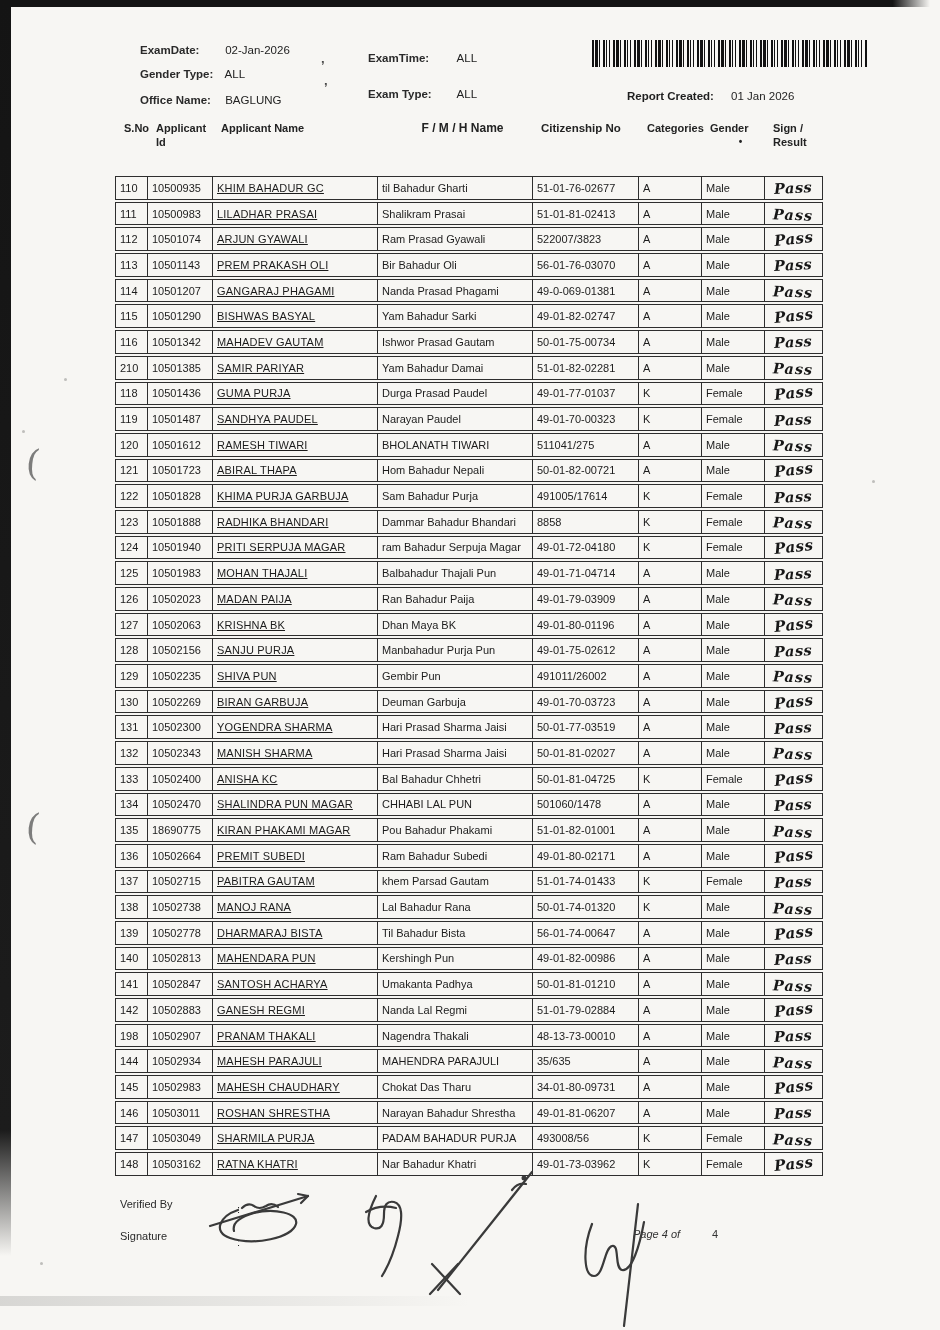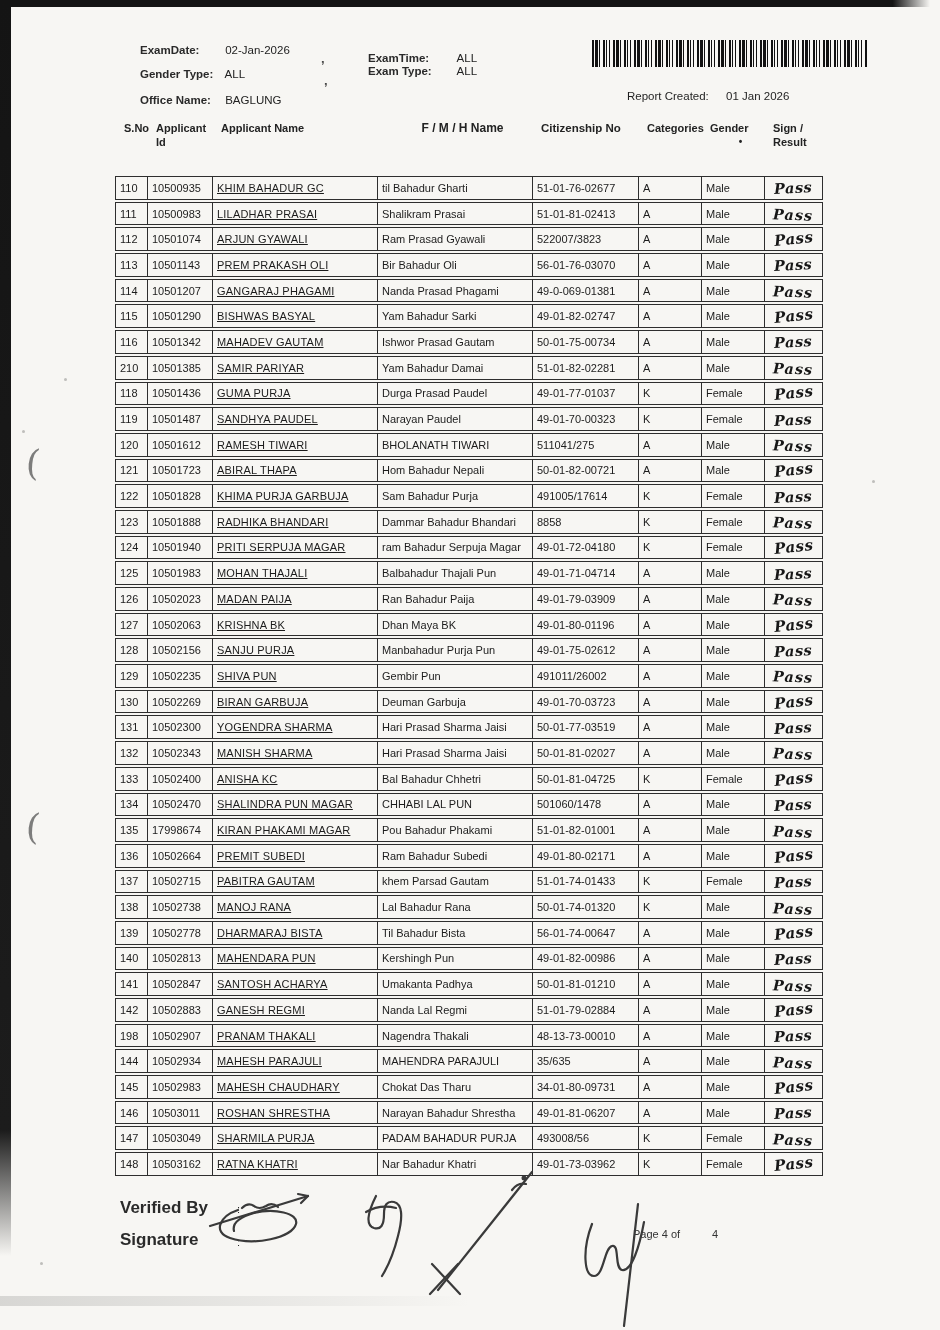--- a/index.html
+++ b/index.html
@@ -30,21 +30,21 @@
 
   .barcode{position:absolute;left:592px;top:40px;width:276px;height:27px;
     background:repeating-linear-gradient(90deg,
       #111 0 2px, transparent 2px 3px,
       #111 3px 6px, transparent 6px 7px,
       #111 7px 8px, transparent 8px 11px,
       #111 11px 13px, transparent 13px 14px,
       #111 14px 15px, transparent 15px 17px,
       #111 17px 18px, transparent 18px 21px);}
   .report-created{position:absolute;left:592px;top:90px;font-size:11.5px;white-space:nowrap;}
-  .report-created .lbl{font-weight:normal;padding-left:35px;}
+  .report-created .lbl{font-weight:bold;padding-left:35px;}
   .report-created .val{font-weight:normal;margin-left:14px;}
 
   
   .thead-grid{position:absolute;left:123px;top:121px;width:708px;
     display:grid;grid-template-columns:32px 65px 165px 155px 106px 63px 63px 59px;
     font-weight:bold;font-size:11px;color:#232323;line-height:1.3;}
   .thead-grid .hc{padding:0 1px;}
   .thead-grid .hc .sub{display:block;}
   .hc-fmh{text-align:center;font-size:12px;}
   .hc-cit{font-size:11.5px;}
@@ -64,21 +64,21 @@
   td.c-cat{padding:0 1px;}
   td.c-gender{padding-left:7px;}
   td.c-result{text-align:center;padding:0 1px;overflow:visible;}
   .hw{font-family:"DejaVu Serif",serif;font-style:italic;font-weight:bold;
     font-size:14.5px;color:#171717;display:inline-block;letter-spacing:.5px;}
   .hw-0{transform:rotate(-3deg);}
   .hw-1{transform:rotate(2deg) translateY(1px);letter-spacing:1px;}
   .hw-2{transform:rotate(-6deg);font-size:15px;}
 
   
-  .flabel{position:absolute;font-size:17px;font-weight:bold;color:#2a2a2a;text-align:center;}
+  .flabel{position:absolute;font-size:11px;font-weight:normal;color:#2a2a2a;text-align:center;}
   .fcolon{position:absolute;font-size:11px;color:#2a2a2a;}
   .pageline{position:absolute;font-size:11px;color:#333;white-space:nowrap;}
   .pagetotal{position:absolute;font-size:11px;color:#333;}
   .signatures{position:absolute;left:180px;top:1168px;width:520px;height:162px;}
 </style>
 </head>
 <body>
 
 <div class="page">
 
@@ -103,21 +103,21 @@
     <span class="val">ALL</span>
   </div>
   <div class="hfield left" style="left:140px;top:94px;">
     <span class="lbl">Office Name:</span>
     <span class="val">BAGLUNG</span>
   </div>
   <div class="hfield mid" style="left:368px;top:52px;">
     <span class="lbl">ExamTime:</span>
     <span class="val">ALL</span>
   </div>
-  <div class="hfield mid" style="left:368px;top:65px;">
+  <div class="hfield mid" style="left:368px;top:88px;">
     <span class="lbl">Exam Type:</span>
     <span class="val">ALL</span>
   </div>
 
   <div class="barcode"></div>
   <div class="report-created">
     <span class="lbl">Report Created:</span>
     <span class="val">01 Jan 2026</span>
   </div>
 
@@ -408,21 +408,21 @@
           <td class="c-id">10502470</td>
           <td class="c-name">SHALINDRA PUN MAGAR</td>
           <td class="c-fmh">CHHABI LAL PUN</td>
           <td class="c-cit">501060/1478</td>
           <td class="c-cat">A</td>
           <td class="c-gender">Male</td>
           <td class="c-result"><span class="hw hw-0">Pass</span></td>
         </tr>
         <tr>
           <td class="c-sno">135</td>
-          <td class="c-id">17998674</td>
+          <td class="c-id">18690775</td>
           <td class="c-name">KIRAN PHAKAMI MAGAR</td>
           <td class="c-fmh">Pou Bahadur Phakami</td>
           <td class="c-cit">51-01-82-01001</td>
           <td class="c-cat">A</td>
           <td class="c-gender">Male</td>
           <td class="c-result"><span class="hw hw-1">Pass</span></td>
         </tr>
         <tr>
           <td class="c-sno">136</td>
           <td class="c-id">10502664</td>
@@ -553,21 +553,21 @@
           <td class="c-gender">Female</td>
           <td class="c-result"><span class="hw hw-2">Pass</span></td>
         </tr>
       </tbody>
   </table>
 
   <div class="flabel" style="left:120px;top:1198px;">Verified By</div>
   <div class="fcolon" style="left:237px;top:1203px;">:</div>
   <div class="flabel" style="left:120px;top:1230px;">Signature</div>
   <div class="fcolon" style="left:237px;top:1236px;">:</div>
-  <div class="pageline" style="left:633px;top:1228px;">Page 4 of</div>
+  <div class="pageline" style="left:633px;top:1228px;font-style:italic;">Page 4 of</div>
   <div class="pagetotal" style="left:712px;top:1228px;">4</div>
 
   <svg class="signatures" viewBox="0 0 520 162" xmlns="http://www.w3.org/2000/svg">
     <g stroke="#3a3a3a" stroke-width="2.2" fill="none" stroke-linecap="round" stroke-linejoin="round">
 
       <path d="M58,42 c-18,6 -26,22 -8,28 c24,8 62,0 66,-14 c3,-11 -22,-16 -42,-11 c-14,4 -22,10 -20,18"></path>
       <path d="M30,58 L128,28"></path>
       <path d="M128,28 l-10,-2 m10,2 l-7,7"></path>
       <path d="M62,40 q6,-6 12,-2 q5,4 12,0 q6,-4 12,1"></path>
 

